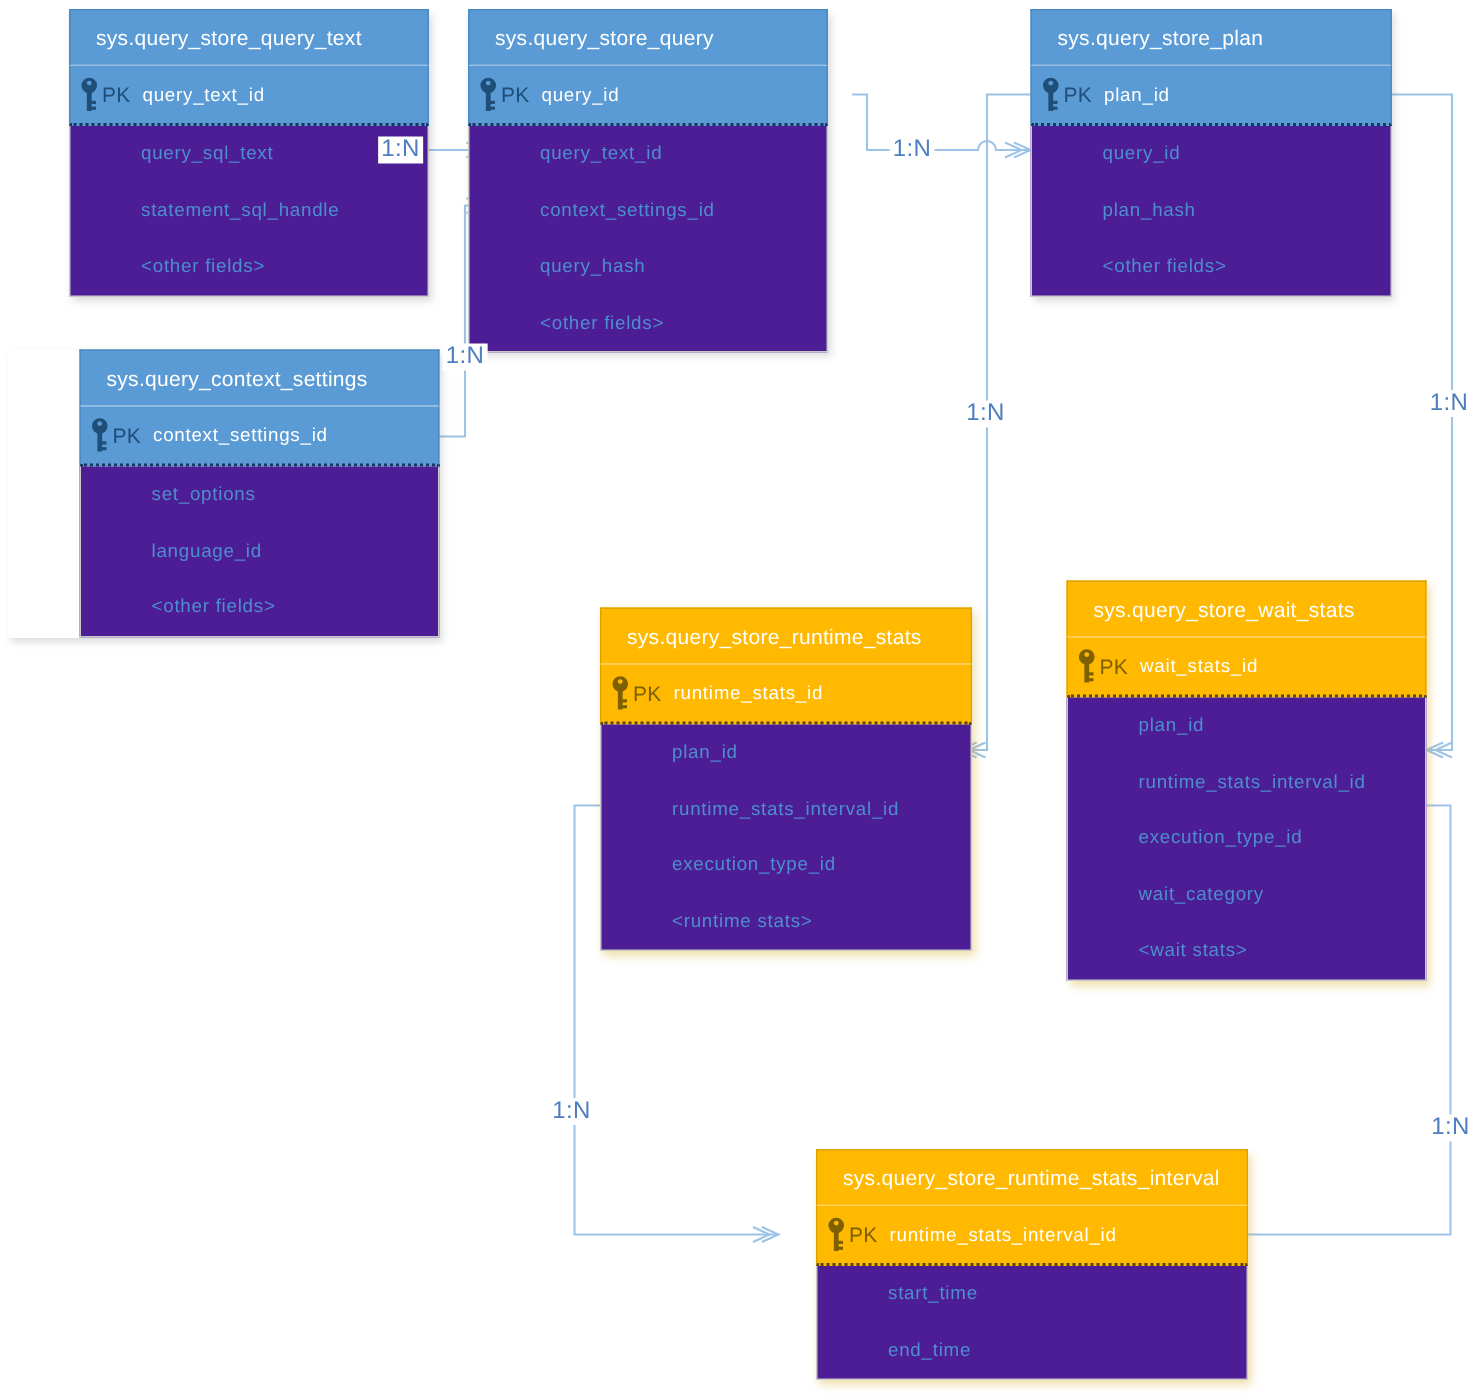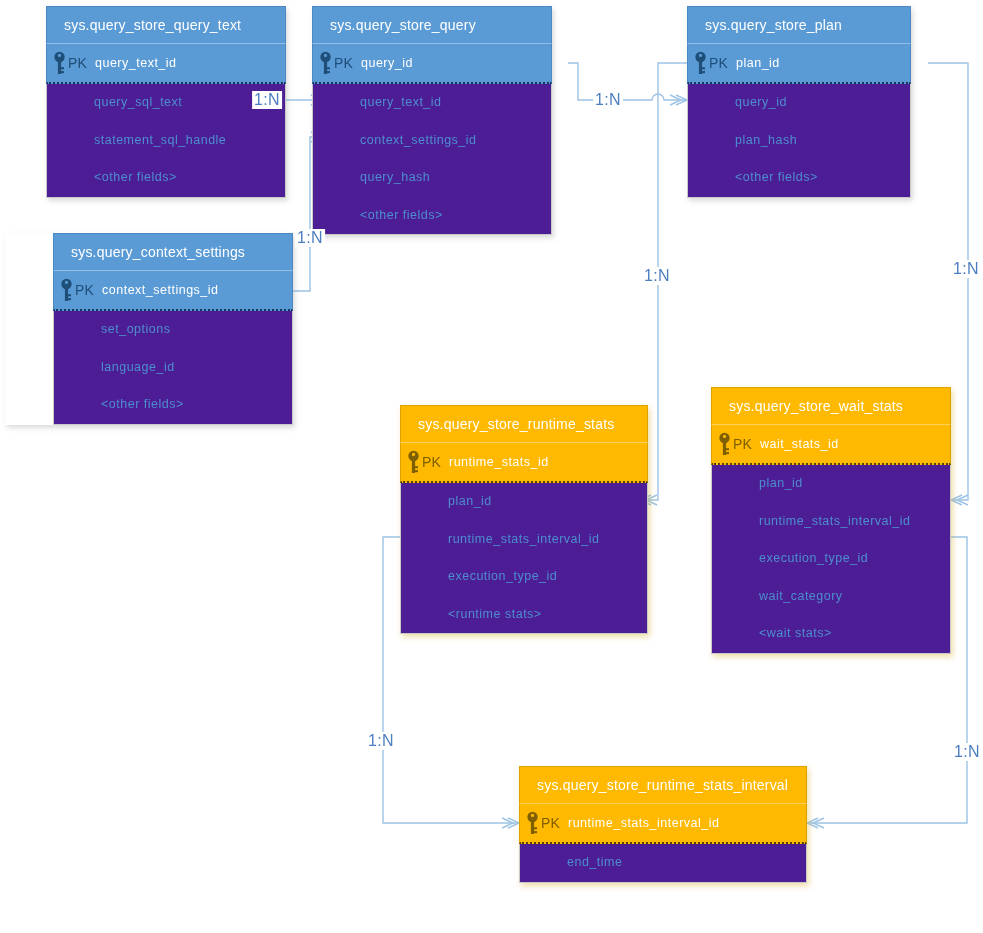--- a/index.html
+++ b/index.html
@@ -91,21 +91,21 @@
         <span class="badge">PK</span>
         <span class="fname">query_id</span>
       </div>
       <div class="body">
         <div class="frow">query_text_id</div>
         <div class="frow">context_settings_id</div>
         <div class="frow">query_hash</div>
         <div class="frow">&lt;other fields&gt;</div>
       </div>
     </div>
-    <div class="tbl blue" style="left: 687px; top: 6px; width: 224px;">
+    <div class="tbl blue" style="left: 687px; top: 6px; width: 241px;">
       <div class="hdr">sys.query_store_plan</div>
       <div class="pkrow">
         <span class="keyicon"><svg xmlns="http://www.w3.org/2000/svg" viewBox="0 0 13 24" width="13" height="24">
             <circle cx="6.5" cy="6" r="5.2" fill="#1F4E79"></circle>
             <circle cx="6.5" cy="4.4" r="1.6" fill="#5B9BD5"></circle>
             <rect x="4.9" y="9.5" width="3.2" height="13.5" fill="#1F4E79"></rect>
             <rect x="7.6" y="16.2" width="3.4" height="2.1" fill="#1F4E79"></rect>
             <rect x="7.6" y="20.1" width="3.4" height="2.1" fill="#1F4E79"></rect>
           </svg></span>
         <span class="badge">PK</span>
@@ -170,34 +170,35 @@
         <span class="fname">wait_stats_id</span>
       </div>
       <div class="body">
         <div class="frow">plan_id</div>
         <div class="frow">runtime_stats_interval_id</div>
         <div class="frow">execution_type_id</div>
         <div class="frow">wait_category</div>
         <div class="frow">&lt;wait stats&gt;</div>
       </div>
     </div>
-    <div class="tbl orange" style="left: 519px; top: 766px; width: 288px;">
+    <div class="tbl orange" style="left: 544px; top: 766px; width: 288px;">
       <div class="hdr">sys.query_store_runtime_stats_interval</div>
       <div class="pkrow">
         <span class="keyicon"><svg xmlns="http://www.w3.org/2000/svg" viewBox="0 0 13 24" width="13" height="24">
             <circle cx="6.5" cy="6" r="5.2" fill="#7F6000"></circle>
             <circle cx="6.5" cy="4.4" r="1.6" fill="#FFB900"></circle>
             <rect x="4.9" y="9.5" width="3.2" height="13.5" fill="#7F6000"></rect>
             <rect x="7.6" y="16.2" width="3.4" height="2.1" fill="#7F6000"></rect>
             <rect x="7.6" y="20.1" width="3.4" height="2.1" fill="#7F6000"></rect>
           </svg></span>
         <span class="badge">PK</span>
         <span class="fname">runtime_stats_interval_id</span>
       </div>
       <div class="body">
+        <div class="frow">start_time</div>
         <div class="frow">end_time</div>
       </div>
     </div>
     <span class="wlabel" style="left: 267px; top: 100px;">1:N</span>
     <span class="wlabel" style="left: 310px; top: 238px;">1:N</span>
     <span class="wlabel" style="left: 608px; top: 100px;">1:N</span>
     <span class="wlabel" style="left: 657px; top: 276px;">1:N</span>
     <span class="wlabel" style="left: 966px; top: 269px;">1:N</span>
     <span class="wlabel" style="left: 381px; top: 741px;">1:N</span>
     <span class="wlabel" style="left: 967px; top: 752px;">1:N</span>

